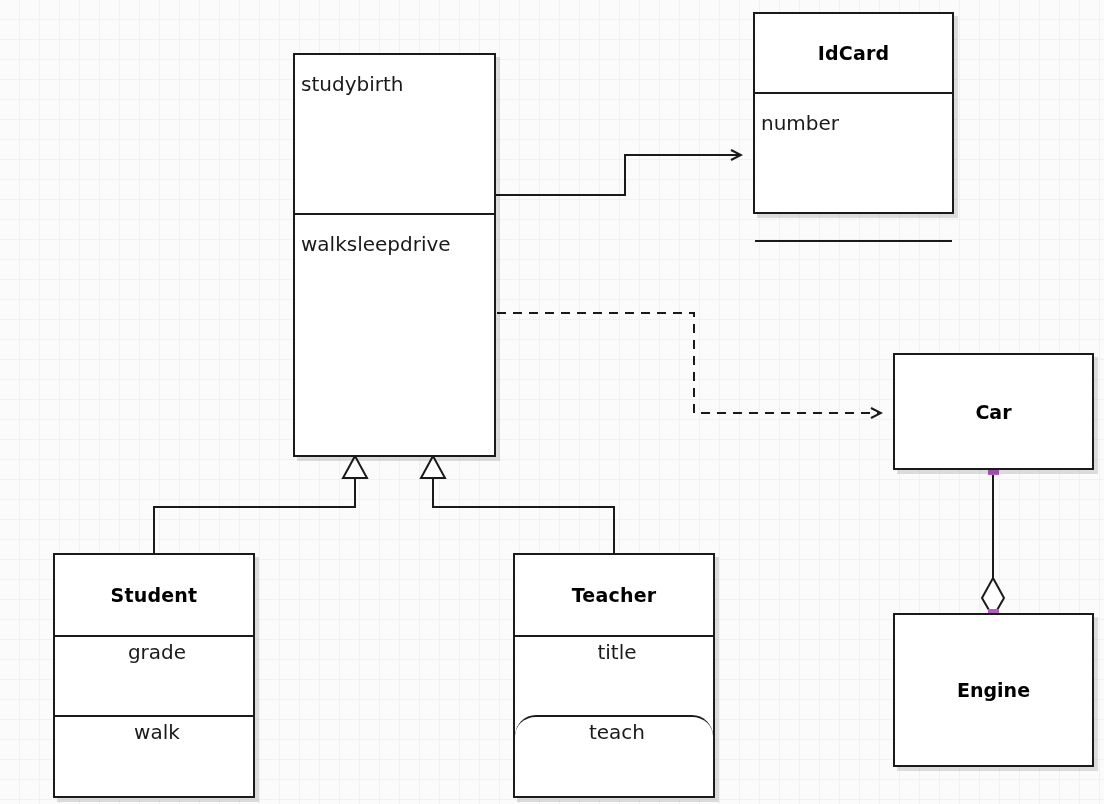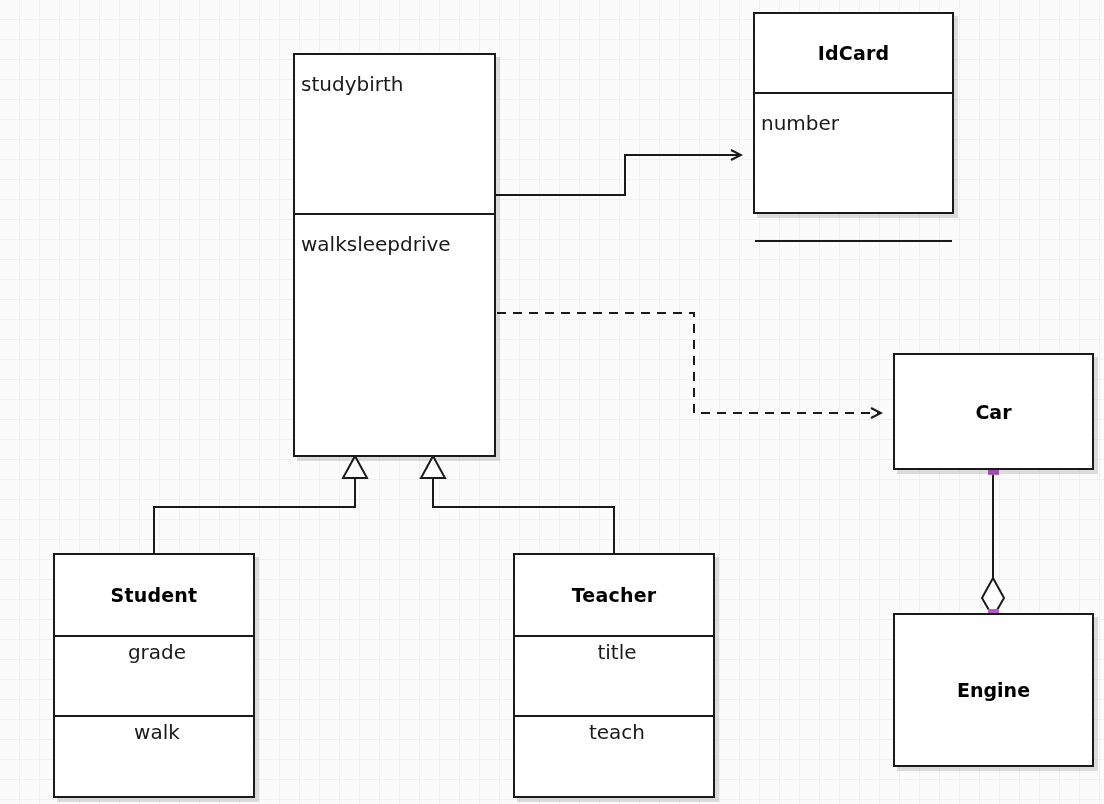--- a/index.html
+++ b/index.html
@@ -157,21 +157,21 @@
     <div class="compartment cls-body" style="height:81px;">
       <div class="member">walk</div>
     </div>
   </div>
 
   <div class="uml-class" style="left:513px; top:553px; width:202px; height:245px;">
     <div class="compartment cls-title" style="height:80px;">Teacher</div>
     <div class="compartment cls-body" style="height:80px;">
       <div class="member">title</div>
     </div>
-    <div class="compartment cls-body" style="height:81px;">
+    <div class="compartment cls-body" style="height:81px;border-radius:21px;">
       <div class="member">teach</div>
     </div>
   </div>
 
   <div class="uml-class plain-box" style="left:893px; top:353px; width:201px; height:117px;">
     <span>Car</span>
   </div>
 
   <div class="uml-class plain-box" style="left:893px; top:613px; width:201px; height:154px;">
     <span>Engine</span>

